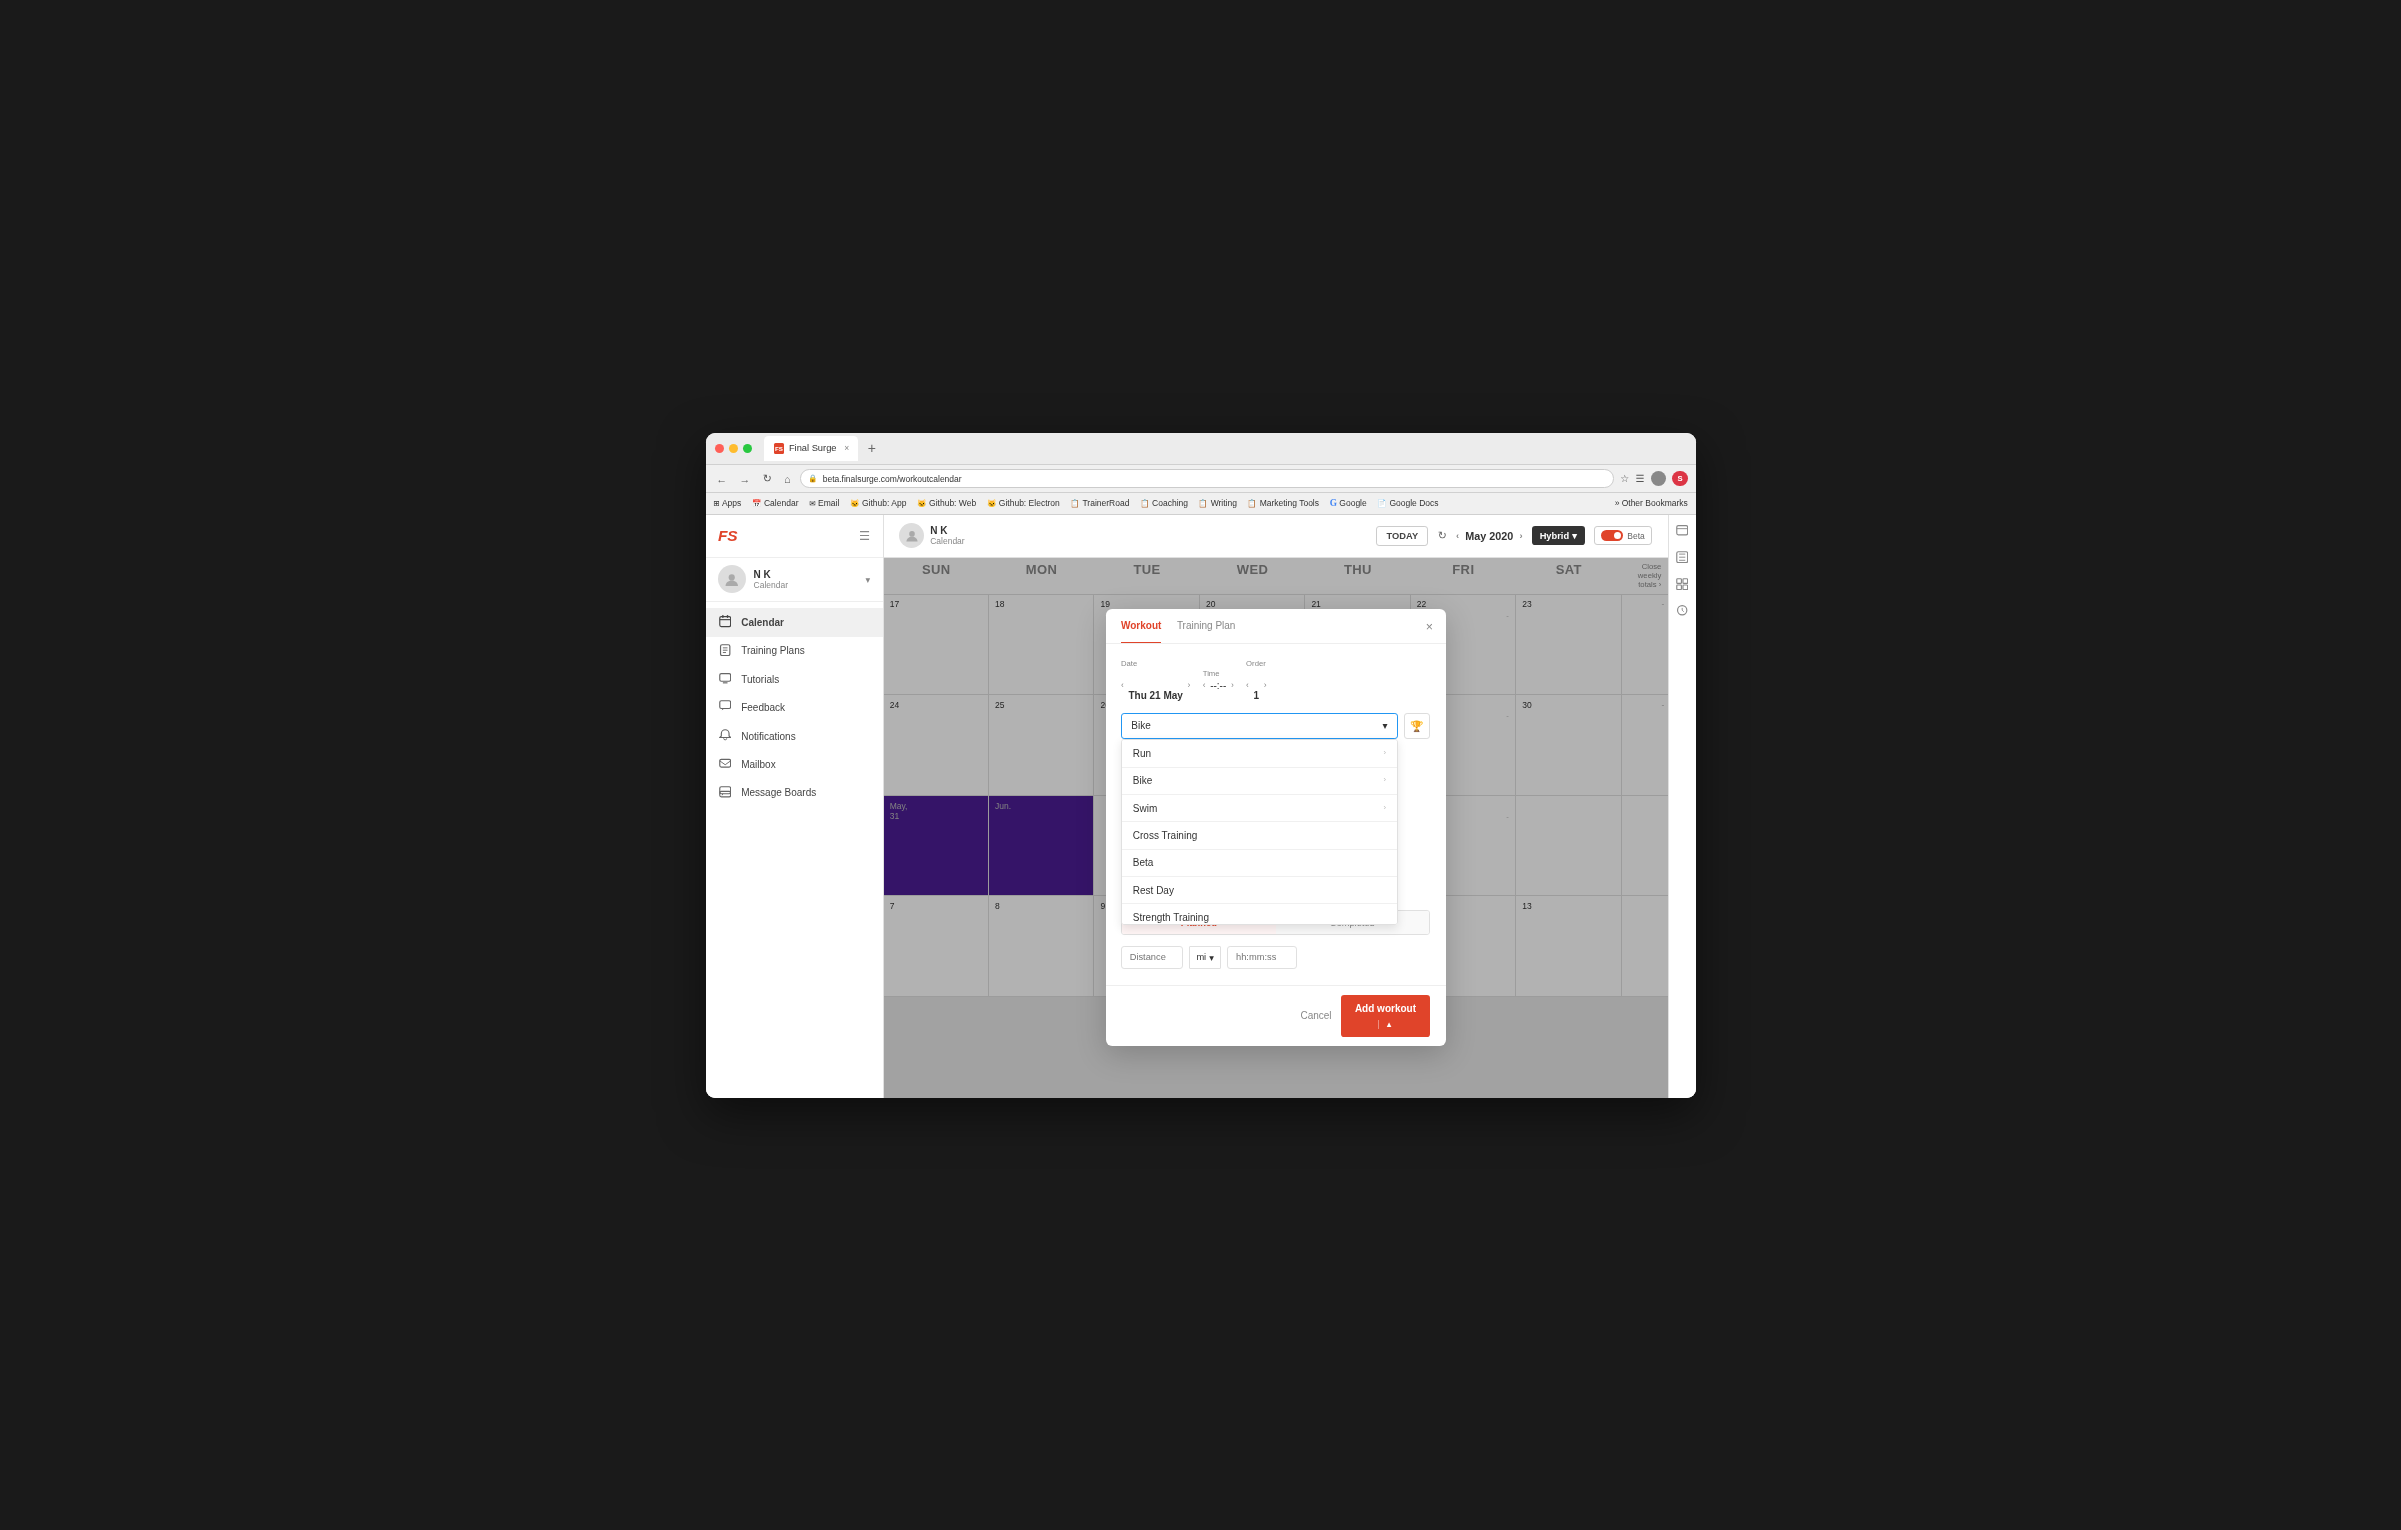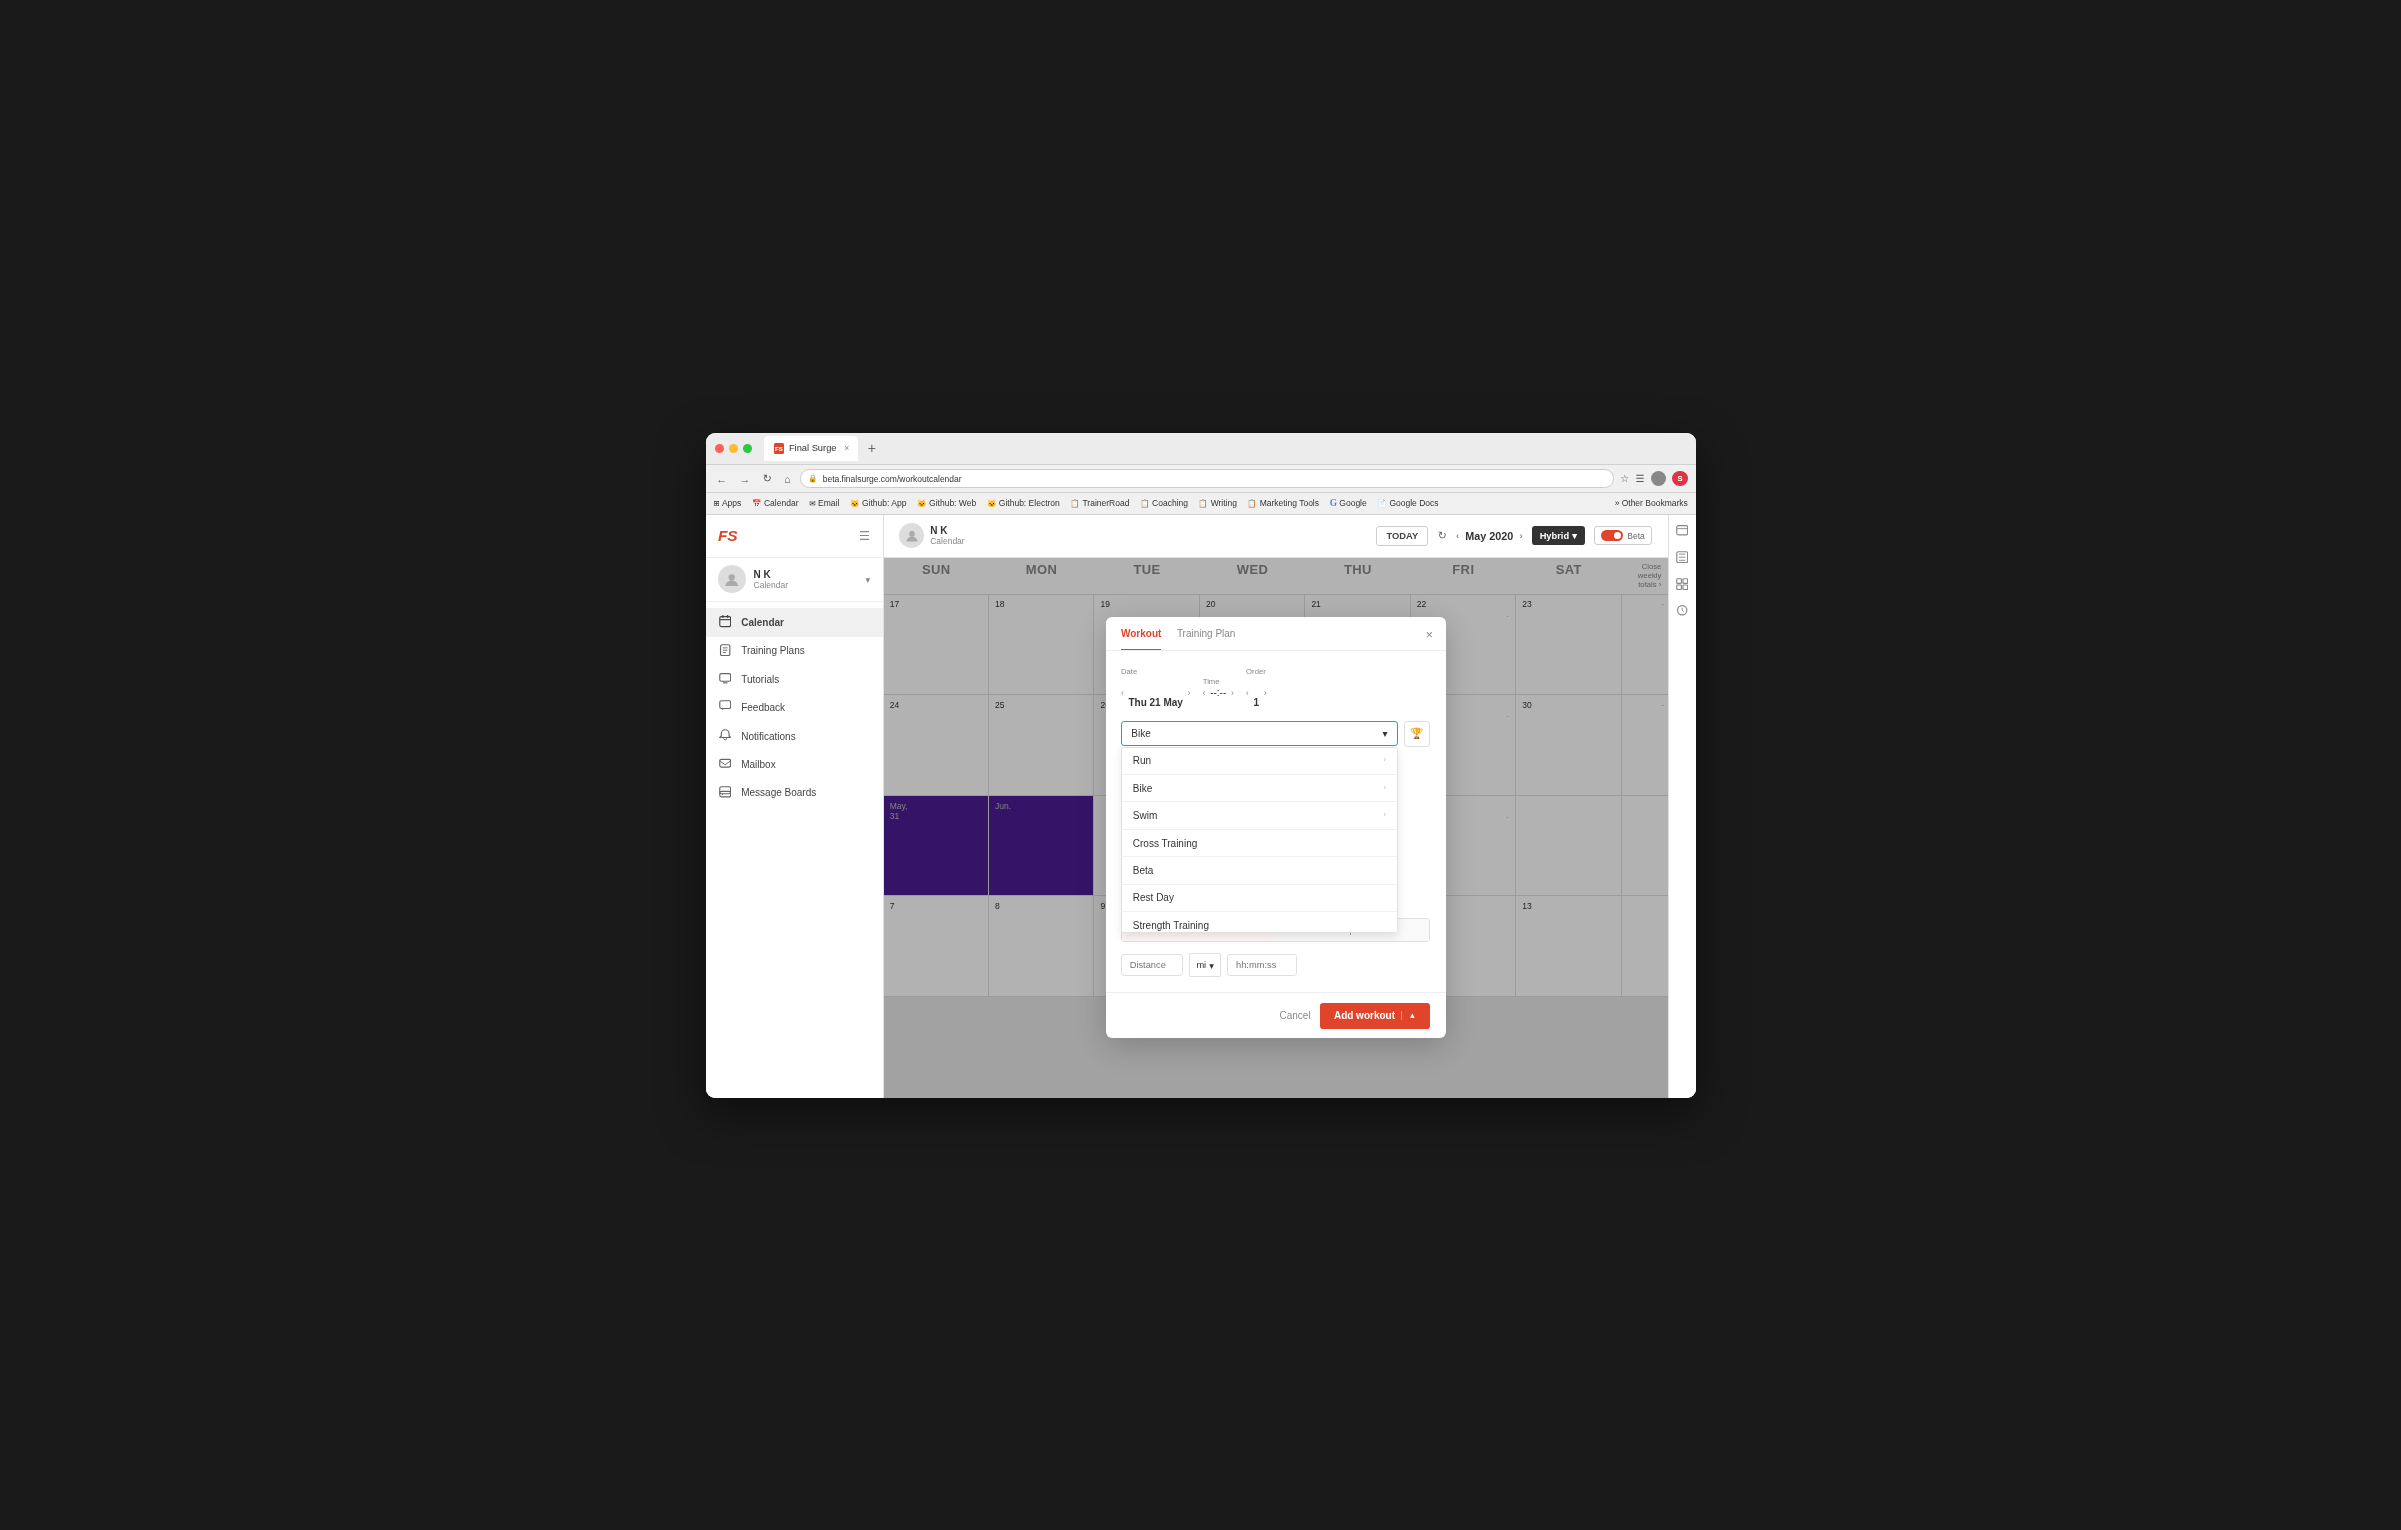--- a/index.html
+++ b/index.html
@@ -305,21 +305,21 @@
     .plan-tab.active { color: #e0442a; font-weight: 600; background: #fff5f5; }
     .plan-tab.inactive { color: #888; background: #f9f9f9; }
     
     .distance-row { display: flex; align-items: center; gap: 6.2px; }
     .distance-input { border: 0.8px solid #e0e0e0; border-radius: 3.1px; padding: 5.4px 7.7px; font-size: 9.3px; width: 62px; color: #888; }
     .unit-select { border: 0.8px solid #e0e0e0; border-radius: 1px; padding: 5.4px 6.2px; font-size: 9.3px; color: #333; display: flex; align-items: center; gap: 3.1px; background: white; }
     .time-input { border: 0.8px solid #e0e0e0; border-radius: 3.1px; padding: 5.4px 7.7px; font-size: 9.3px; width: 70px; color: #888; }
     
     .modal-footer { display: flex; align-items: center; justify-content: flex-end; padding: 9.3px 15.5px; border-top: 0.8px solid #eee; gap: 9.3px; }
     .cancel-btn { background: none; border: none; color: #888; font-size: 10px; cursor: pointer; }
-    .add-workout-btn { background: #e0442a; color: white; border: none; border-radius: 3.1px; padding: 7.7px 14px; font-size: 10px; font-weight: 600; cursor: pointer; display: flex; align-items: center; gap: 6.2px; }
+    .add-workout-btn { background: #e0442a; color: white; border: none; border-radius: 3.1px; padding: 7.7px 14px; font-size: 10px; font-weight: 600; cursor: pointer; display: flex; align-items: center; gap: 6.2px; flex-direction: column; }
     .add-workout-chevron { border-left: 0.8px solid rgba(255,255,255,0.4); padding-left: 6.2px; font-size: 7.7px; }
   </style>
 </head>
 <body>
 
 <div class="browser-window">
 
   <div class="title-bar">
     <div class="traffic-lights">
       <div class="traffic-light tl-red"></div>

